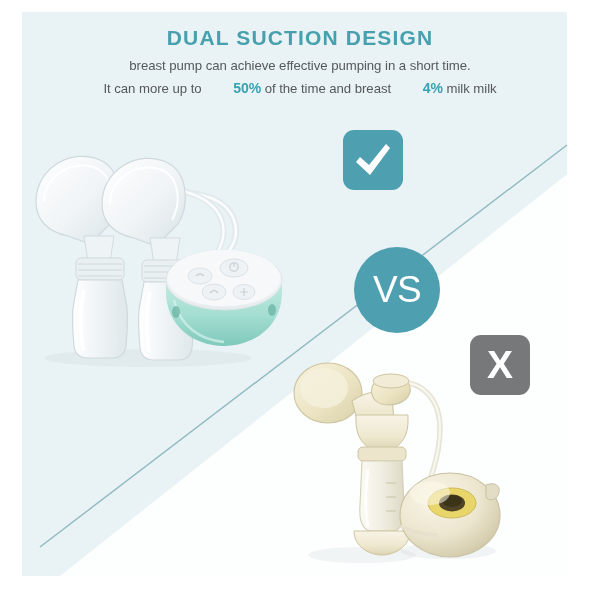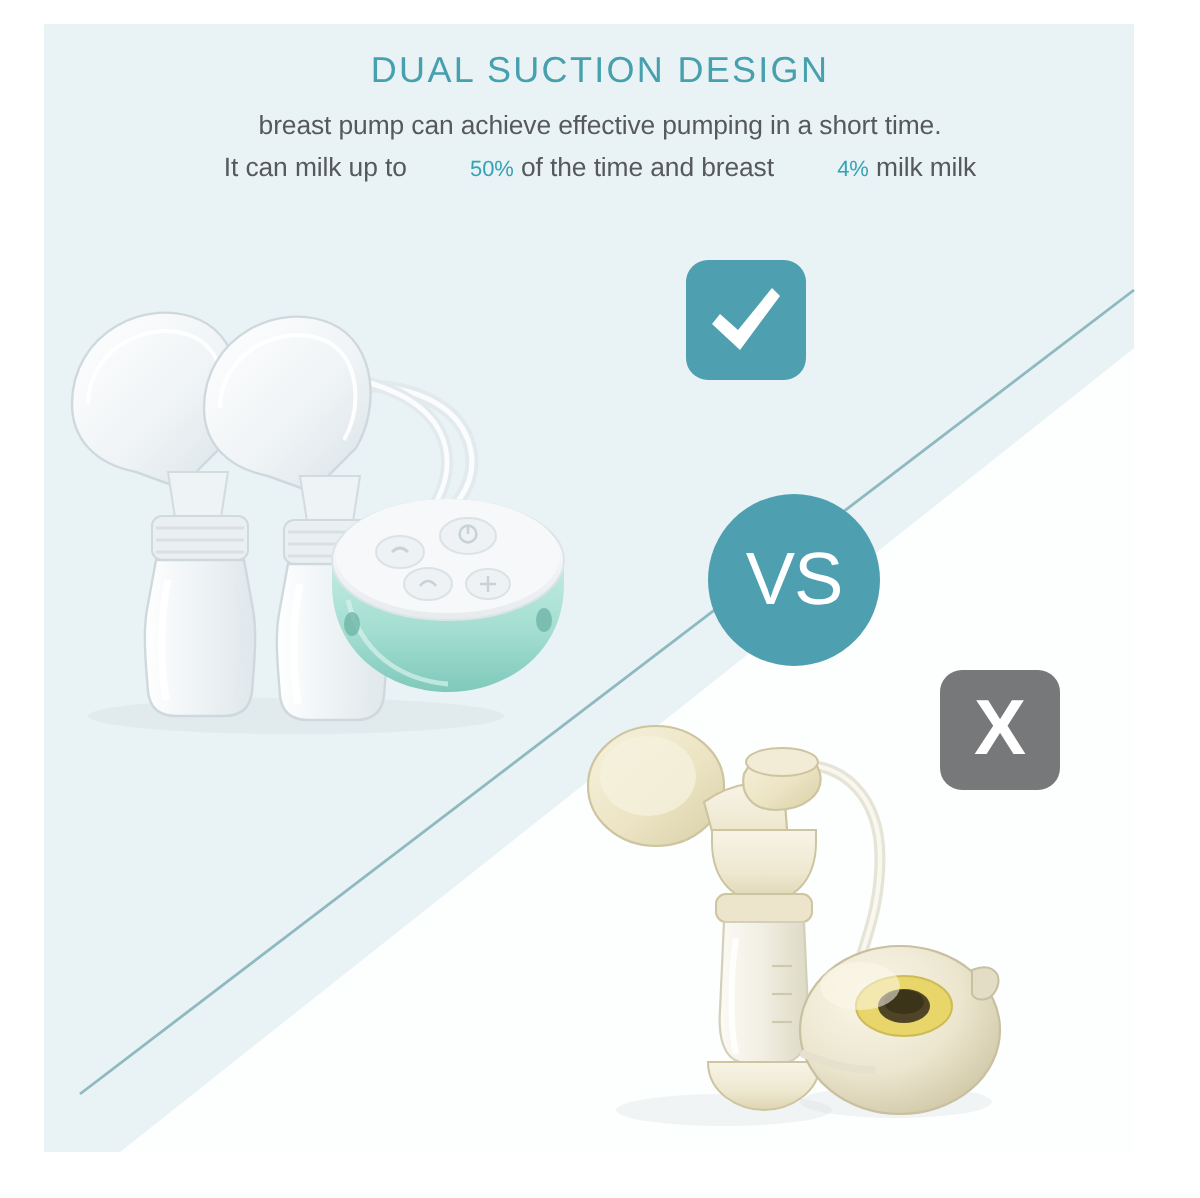--- a/index.html
+++ b/index.html
@@ -53,40 +53,40 @@
   
   .header {
     position: absolute;
     left: 0;
     top: 26px;
     width: 600px;
     text-align: center;
     z-index: 6;
   }
   .title {
-    font-size: 18px;
-    font-weight: normal;
+    font-size: 21px;
+    font-weight: bold;
     letter-spacing: 1.15px;
     color: #46a0ae;
     line-height: 1.1;
     margin: 0;
   }
   .subline {
     font-size: 13.2px;
     color: #55595c;
     line-height: 1.55;
     margin: 0;
     letter-spacing: -0.05px;
   }
   .sub1 { margin-top: 7px; }
   .sub2 { margin-top: 1px; }
   .hl {
     color: #35a3b5;
-    font-weight: normal;
-    font-size: 11px;
+    font-weight: bold;
+    font-size: 14px;
     padding-left: 28px;
   }
 
   
   .badge {
     position: absolute;
     z-index: 7;
     display: flex;
     align-items: center;
     justify-content: center;
@@ -144,21 +144,21 @@
     <div class="panel-white-wedge"></div>
   </div>
 
   <svg class="diag-svg" viewBox="0 0 600 599" xmlns="http://www.w3.org/2000/svg">
     <line x1="567" y1="145" x2="40" y2="547" stroke="#8fb9c0" stroke-width="1.4"></line>
   </svg>
 
   <div class="header">
     <div class="title">DUAL SUCTION DESIGN</div>
     <div class="subline sub1">breast pump can achieve effective pumping in a short time.</div>
-    <div class="subline sub2"><span>It can milk up to </span><span class="hl">50%</span><span> of the time and breast </span><span class="hl">4%</span><span> milk milk</span></div>
+    <div class="subline sub2"><span>It can more up to </span><span class="hl">50%</span><span> of the time and breast </span><span class="hl">4%</span><span> milk milk</span></div>
   </div>
 
   <div class="art art-electric">
     <svg width="250" height="230" viewBox="0 0 250 230" xmlns="http://www.w3.org/2000/svg">
       <defs>
         <linearGradient id="gGlass" x1="0" y1="0" x2="1" y2="0">
           <stop offset="0%" stop-color="#ffffff" stop-opacity="0.98"></stop>
           <stop offset="42%" stop-color="#f1f5f7" stop-opacity="0.95"></stop>
           <stop offset="100%" stop-color="#dfe7ea" stop-opacity="0.95"></stop>
         </linearGradient>

